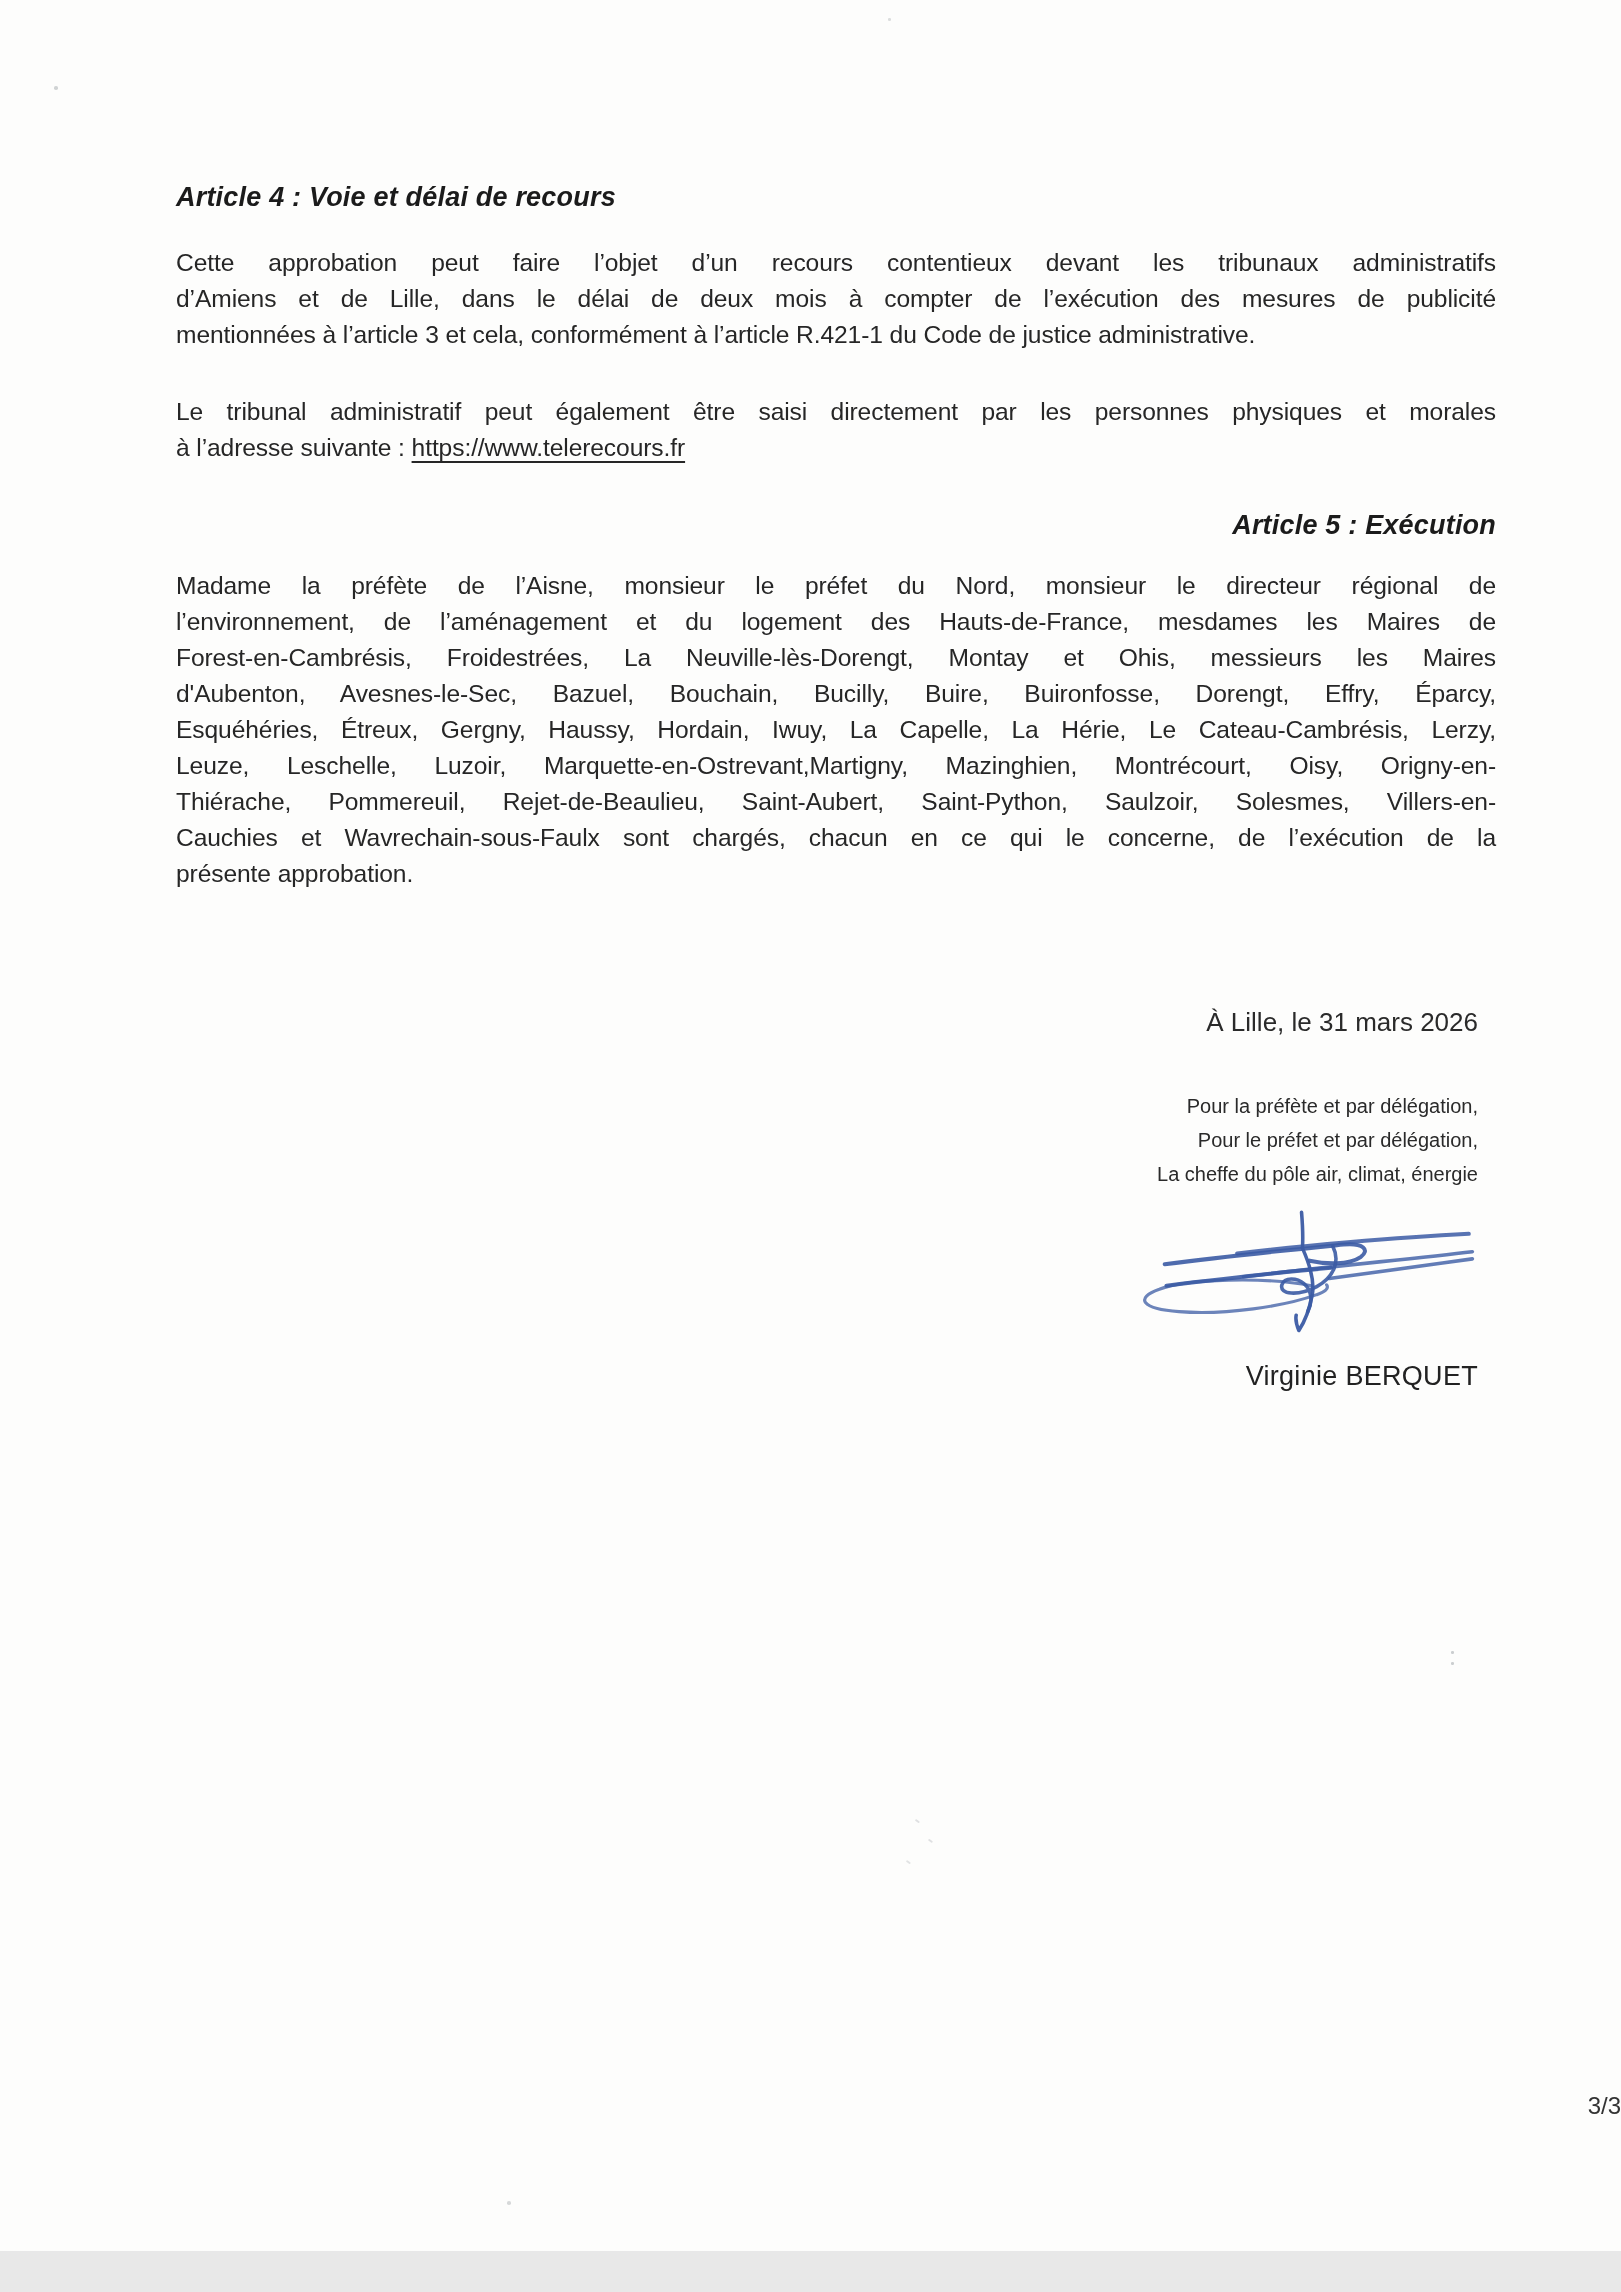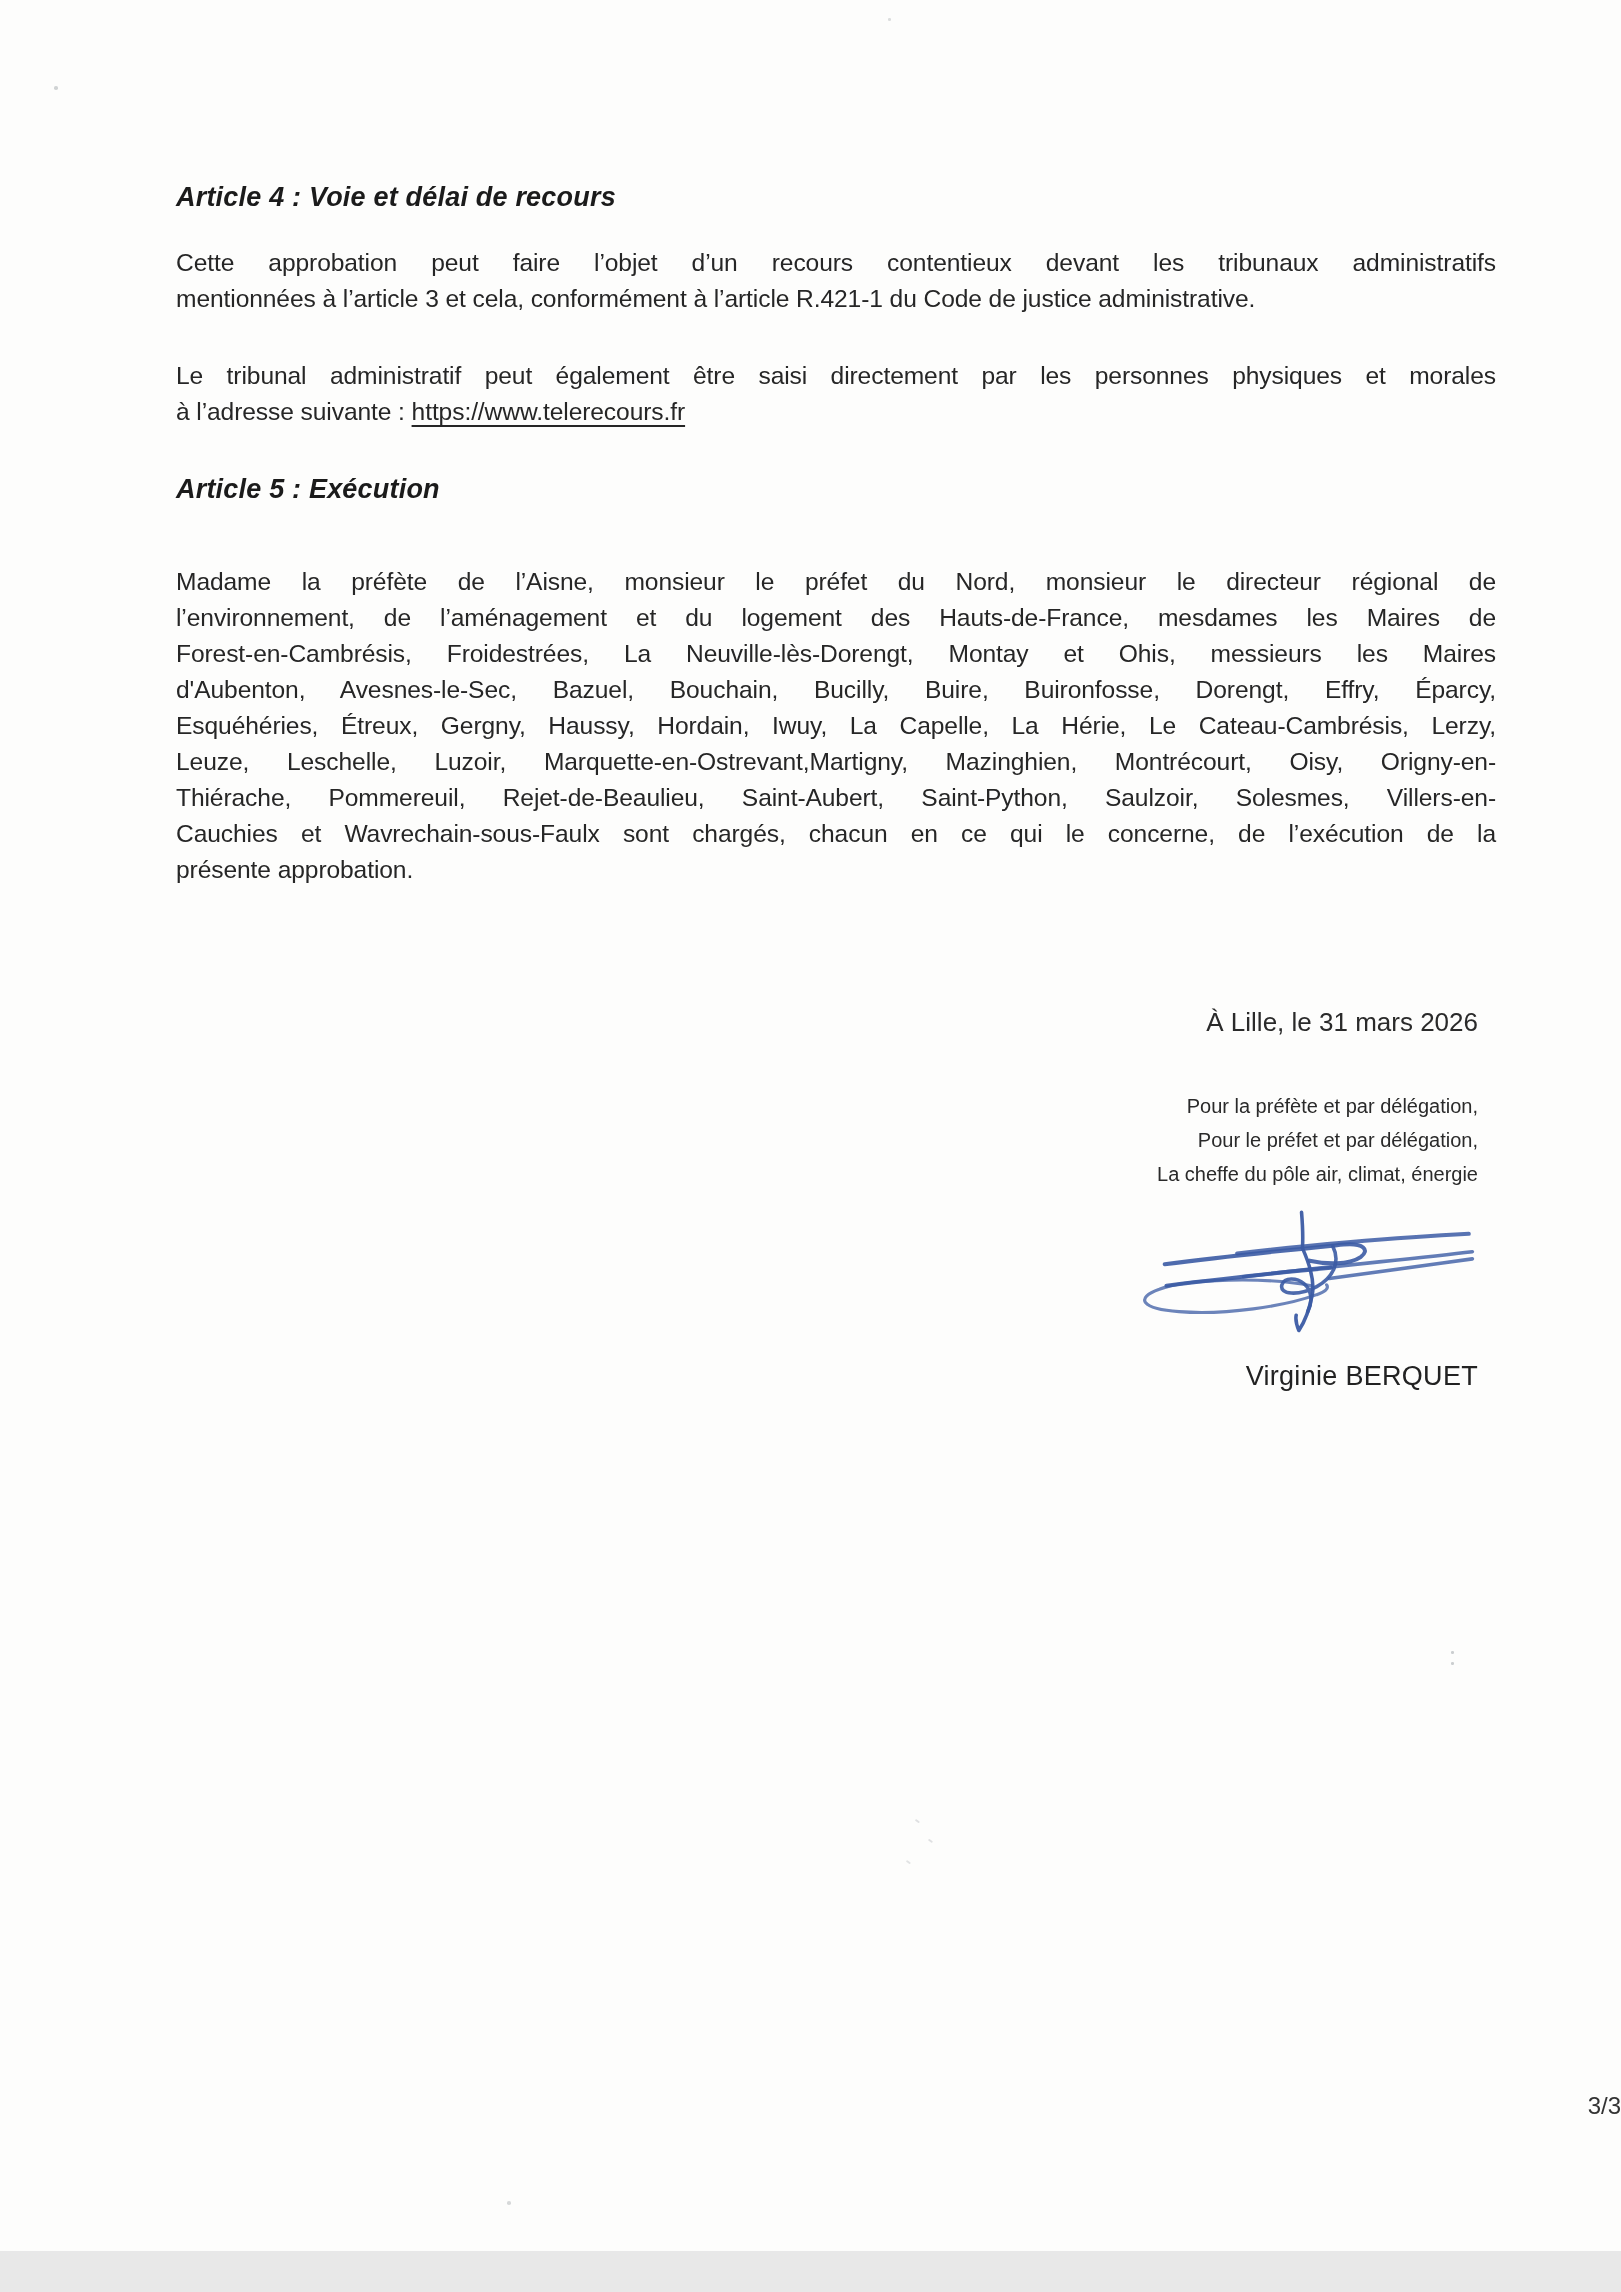--- a/index.html
+++ b/index.html
@@ -24,21 +24,21 @@
     font-weight: bold;
     font-style: italic;
     color: #1b1b1b;
     margin: 0;
     letter-spacing: 0.2px;
   }
   .gap-after-h4   { margin-bottom: 30px; }
   .para { margin: 0; font-size: 24.6px; line-height: 36px; letter-spacing: -0.1px; }
   .para-recours    { margin-bottom: 41px; }
   .para-telerecours{ margin-bottom: 41px; }
-  .article5-heading { margin-top: 0; margin-bottom: 57px; }
+  .article5-heading { margin-top: 0; margin-bottom: 25px; text-align: right; }
   .jline {
     text-align: justify;
     text-align-last: justify;
     word-spacing: 0.9px;
   }
   .jline.last {
     text-align-last: left;
     word-spacing: normal;
   }
   .link {
@@ -104,20 +104,21 @@
 <body>
 
 <div class="page">
 
   <main class="content">
 
     <h2 class="article-heading gap-after-h4">Article 4 : Voie et délai de recours</h2>
 
     <section class="para para-recours">
       <div class="jline">Cette approbation peut faire l’objet d’un recours contentieux devant les tribunaux administratifs</div>
+      <div class="jline">d’Amiens et de Lille, dans le délai de deux mois à compter de l’exécution des mesures de publicité</div>
       <div class="jline last">mentionnées à l’article 3 et cela, conformément à l’article R.421-1 du Code de justice administrative.</div>
     </section>
 
     <section class="para para-telerecours">
       <div class="jline">Le tribunal administratif peut également être saisi directement par les personnes physiques et morales</div>
       <div class="jline last"><span>à l’adresse suivante : </span><a class="link">https://www.telerecours.fr</a></div>
     </section>
 
     <h2 class="article-heading article5-heading">Article 5 : Exécution</h2>
 

